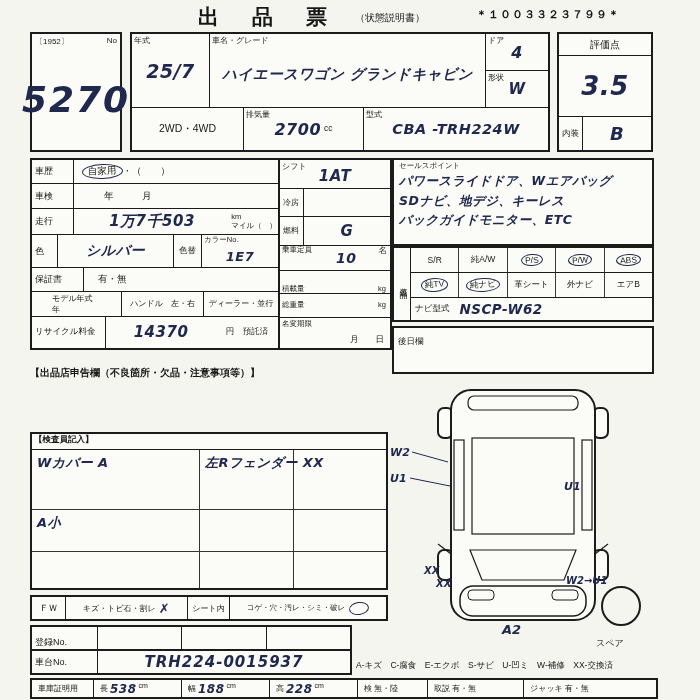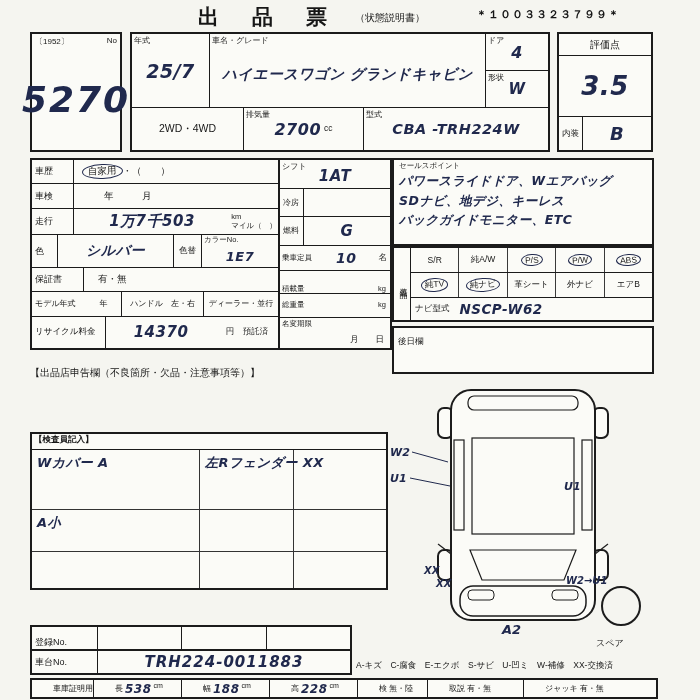--- a/index.html
+++ b/index.html
@@ -27,21 +27,21 @@
   .pre{white-space:pre-line}
   .eq-badge{flex:1;display:flex;align-items:center;justify-content:center;font-size:8.5px;border-right:1px solid #3a3a3a}
   .eq-badge:last-child{border-right:none}
   .eq-badge .circled{padding:0 3px;transform:rotate(-3deg)}
   .insp-grid{display:grid;grid-template-columns:168px 94px 1fr;grid-template-rows:60px 42px 1fr;height:138px}
   .insp-cell{border-right:1px solid #333;border-bottom:1px solid #333;padding:3px 5px;overflow:visible}
   .insp-cell:nth-child(3n){border-right:none}
   .insp-cell:nth-child(n+7){border-bottom:none}
   .note{white-space:nowrap;font-size:13px}
   .oval-mark{display:inline-block;width:20px;height:13px;border:1.6px solid #20294d;border-radius:50%;transform:rotate(-8deg);margin-left:4px}
-  .bs-cell{display:flex;align-items:center;gap:2px;padding:0 21px;border-right:1.5px solid #1b1b1b;font-size:8px;white-space:nowrap}
+  .bs-cell{display:flex;align-items:center;gap:2px;padding:0 6px;border-right:1.5px solid #1b1b1b;font-size:8px;white-space:nowrap}
   .bs-cell:last-child{border-right:none}
   .cmsup{font-size:7px;transform:translateY(-3px);display:inline-block}
   .svghw{font-family:"DejaVu Sans",sans-serif;font-style:italic;font-weight:600;fill:#20294d}
   .svgp{font-family:"Liberation Sans",sans-serif;fill:#222}
   .vlabel{writing-mode:vertical-rl;text-orientation:upright;font-size:8px;letter-spacing:2px;display:flex;align-items:center;justify-content:center}
 </style>
 </head>
 <body>
 
 <div class="page">
@@ -127,21 +127,21 @@
       <span class="col" style="width:76px">
         <span class="lbl7" style="padding:1px 2px">カラーNo.</span>
         <span class="hw c" style="flex:1;font-size:13px">1E7</span>
       </span>
     </div>
     <div class="row bt" style="height:25px">
       <span class="rlbl" style="width:52px">保証書</span>
       <span class="c" style="padding-left:14px;font-size:9.5px">有・無</span>
     </div>
     <div class="row bt" style="height:25px;font-size:8px">
-      <span class="c rt" style="flex:1;justify-content:flex-start;padding-left:3px">モデル年式　　　年</span>
+      <span class="c rt" style="flex:1;justify-content:flex-start;padding-left:20px">モデル年式　　　年</span>
       <span class="c rt" style="width:82px">ハンドル　左・右</span>
       <span class="c" style="width:74px">ディーラー・並行</span>
     </div>
     <div class="row" style="height:32px">
       <span class="rlbl" style="width:74px;font-size:8.5px">リサイクル料金</span>
       <span class="c hw" style="flex:1;font-size:15px">14370</span>
       <span class="c lbl" style="width:62px">円　預託済</span>
     </div>
   </div>
 
@@ -150,21 +150,21 @@
       <span class="toplbl">シフト</span>
       <div class="c hw" style="height:100%;font-size:15px;padding-top:4px">1AT</div>
     </div>
     <div class="row bt" style="height:28px">
       <span class="rlbl" style="width:24px;font-size:8px">冷房</span>
     </div>
     <div class="row bt" style="height:30px">
       <span class="rlbl" style="width:24px;font-size:8px">燃料</span>
       <span class="c hw" style="flex:1;font-size:15px">G</span>
     </div>
-    <div class="row bt" style="height:25px;align-items:center">
+    <div class="row bt" style="height:25px;">
       <span class="lbl7" style="padding:0 2px">乗車定員</span>
       <span class="hw c" style="flex:1;font-size:14px">10</span>
       <span class="lbl" style="padding-right:3px">名</span>
     </div>
     <div class="row bt" style="height:24px;align-items:flex-end">
       <span class="lbl7" style="padding:0 2px">積載量</span>
       <span style="flex:1"></span>
       <span class="lbl7" style="padding-right:4px">kg</span>
     </div>
     <div class="row bt" style="height:24px;align-items:center">
@@ -228,21 +228,21 @@
         <span class="lbl">ナビ型式</span>
         <span class="hw" style="font-size:13.5px;margin-left:10px">NSCP-W62</span>
       </div>
     </div>
   </div>
 
   <div class="box" style="left:392px;top:326px;width:262px;height:48px;padding:2px 4px">
     <span class="lbl">後日欄</span>
   </div>
 
-  <div class="abs" style="left:30px;top:366px;font-size:10px;font-weight:normal">【出品店申告欄（不良箇所・欠品・注意事項等）】</div>
+  <div class="abs" style="left:30px;top:366px;font-size:10px;font-weight:bold">【出品店申告欄（不良箇所・欠品・注意事項等）】</div>
 
   <div class="box" style="left:30px;top:432px;width:358px;height:158px">
     <div class="bt" style="height:16px;font-size:8.5px;font-weight:bold;padding-left:2px">【検査員記入】</div>
     <div class="insp-grid">
       <div class="insp-cell"><span class="hw note">Wカバー A</span></div>
       <div class="insp-cell"><span class="hw note">左Rフェンダー XX</span></div>
       <div class="insp-cell"></div>
       <div class="insp-cell"><span class="hw note">A小</span></div>
       <div class="insp-cell"></div>
       <div class="insp-cell"></div>
@@ -282,31 +282,43 @@
       <text x="2" y="100" class="svghw" font-size="11">U1</text>
       <text x="176" y="108" class="svghw" font-size="11">U1</text>
       <text x="36" y="192" class="svghw" font-size="10">XX</text>
       <text x="48" y="205" class="svghw" font-size="10">XX</text>
       <text x="178" y="202" class="svghw" font-size="10">W2→U1</text>
       <text x="114" y="252" class="svghw" font-size="13">A2</text>
       <text x="208" y="264" class="svgp" font-size="9">スペア</text>
     </svg>
   </div>
 
+  <div class="box row" style="left:30px;top:595px;width:358px;height:26px;align-items:center">
+    <span class="c rt" style="width:34px;height:100%;font-size:9px">ＦＷ</span>
+    <span class="c rt" style="width:122px;height:100%;font-size:8px;gap:3px">
+      <span>キズ・トビ石・割レ</span>
+      <span class="hw" style="font-size:13px">✗</span>
+    </span>
+    <span class="c rt" style="width:42px;height:100%;font-size:8px">シート内</span>
+    <span class="c" style="flex:1;height:100%;font-size:7.5px">
+      <span>コゲ・穴・汚レ・シミ・破レ</span>
+      <span class="oval-mark"></span>
+    </span>
+  </div>
 
   <div class="box row" style="left:30px;top:625px;width:322px;height:34px">
     <span class="rlbl" style="width:66px">登録No.</span>
     <span class="rt" style="flex:1"></span>
     <span class="rt" style="flex:1"></span>
     <span style="flex:1"></span>
   </div>
 
   <div class="box row" style="left:30px;top:649px;width:322px;height:26px;align-items:center">
     <span class="rlbl" style="width:66px;height:100%">車台No.</span>
-    <span class="c hw" style="flex:1;font-size:15px;letter-spacing:1px">TRH224-0011883</span>
+    <span class="c hw" style="flex:1;font-size:15px;letter-spacing:1px">TRH224-0015937</span>
   </div>
 
   <div class="abs" style="left:356px;top:660px;font-size:8.5px;white-space:nowrap">A-キズ　C-腐食　E-エクボ　S-サビ　U-凹ミ　W-補修　XX-交換済</div>
 
   <div class="box row" style="left:30px;top:678px;width:628px;height:21px;align-items:stretch">
     <span class="bs-cell" style="width:62px">車庫証明用</span>
     <span class="bs-cell" style="width:88px">
       <span>長</span>
       <span class="hw" style="font-size:12px">538</span>
       <span class="cmsup">cm</span>

